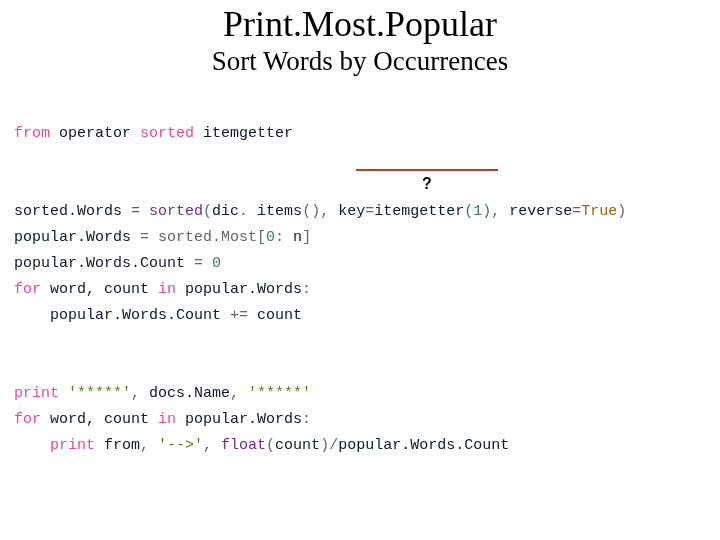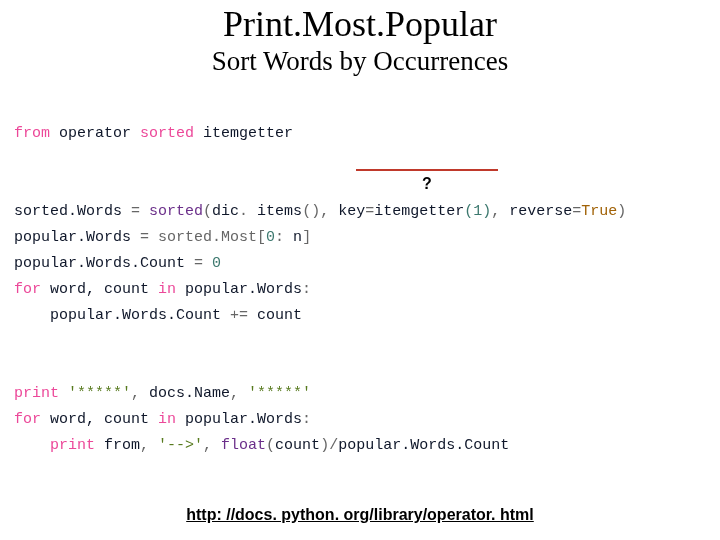--- a/index.html
+++ b/index.html
@@ -89,15 +89,14 @@
 <span><span class="id">    popular.Words.Count </span><span class="op">+= </span><span class="id">count</span></span>
 
 
 <span><span class="kw">print</span><span class="str"> '*****'</span><span class="op">, </span><span class="id">docs.Name</span><span class="op">, </span><span class="str">'*****'</span></span>
 <span><span class="kw">for</span><span class="id"> word, count </span><span class="kw">in</span><span class="id"> popular.Words</span><span class="op">:</span></span>
 <span><span class="kw">    print</span><span class="id"> from</span><span class="op">, </span><span class="str">'--&gt;'</span><span class="op">, </span><span class="builtin">float</span><span class="op">(</span><span class="id">count</span><span class="op">)</span><span class="op">/</span><span class="id">popular.Words.Count</span></span>
     <div class="underline-red" style="left:342px;top:74px;width:142px;"></div>
     <div class="annot" style="left:408px;top:76px;">?</div>
   </div>
 
-  <div class="footer-link">http: //docs. python. org/library/operator. html</div>
 
 </div>
 
 </body></html>

